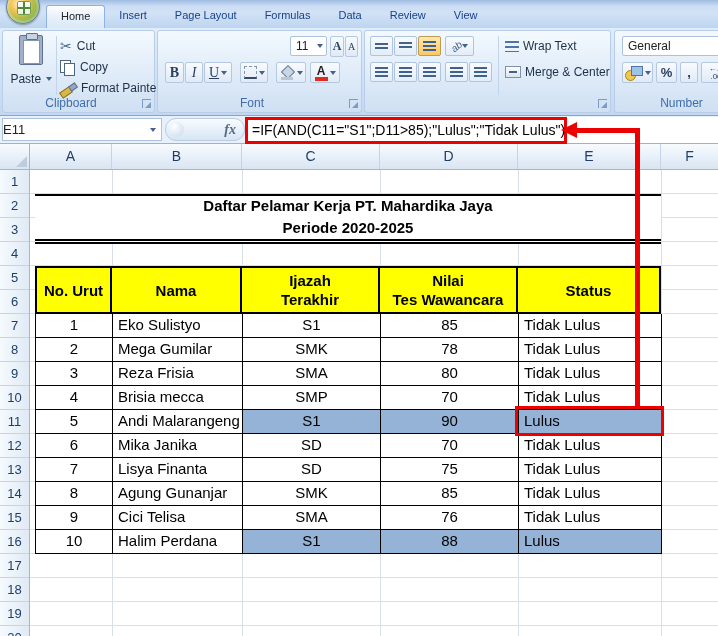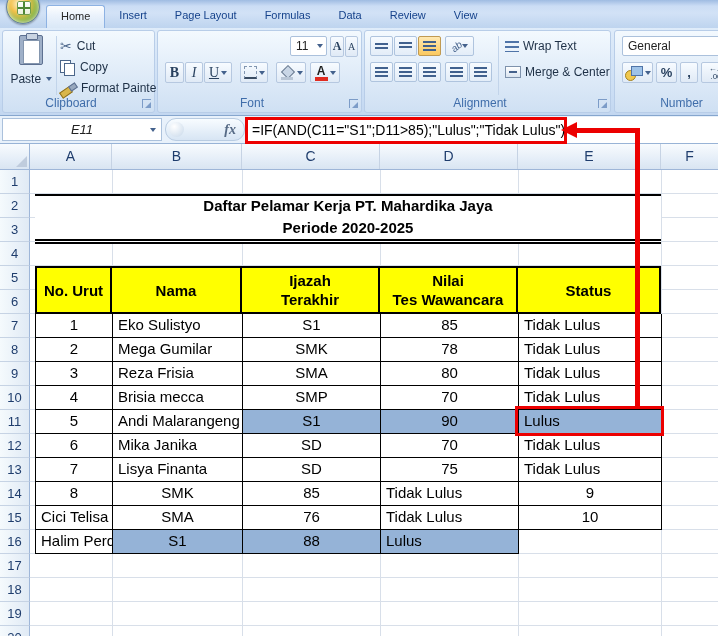--- a/index.html
+++ b/index.html
@@ -97,21 +97,21 @@
   .ic-money::before { content: ""; position: absolute; left: 0; top: 4px; width: 9px; height: 9px;
     border-radius: 50%; background: #F0C84F; border: 1px solid #A5821E; }
   .ic-money::after { content: ""; position: absolute; left: 6px; top: 0; width: 10px; height: 8px;
     background: #9FC3E8; border: 1px solid #4F74A8; }
   .numtxt { font-size: 13px; font-weight: bold; color: #29415F; }
   .dectxt { font-size: 8px; line-height: 8px; color: #29415F; text-align: center; white-space: nowrap; }
   
   .fbar { position: absolute; left: 0; top: 116px; width: 718px; height: 28px;
     background: #E8F1FB; border-bottom: 1px solid #98B3D6; }
   .namebox { position: absolute; left: 2px; top: 2px; width: 160px; height: 23px; background: #fff;
-    border: 1px solid #ABC1DC; font-size: 13px; text-align: center; line-height: 21px; color: #222; font-style: italic; }
+    border: 1px solid #ABC1DC; font-size: 13px; line-height: 21px; color: #222; }
   .namebox .dd { position: absolute; right: 5px; top: 9px; }
   .fxpill { position: absolute; left: 165px; top: 2px; width: 80px; height: 23px; border-radius: 11px;
     background: linear-gradient(#F8FCFF, #D7E5F4); border: 1px solid #B9CCE2; }
   .fxpill::before { content: ""; position: absolute; left: 3px; top: 3px; width: 15px; height: 15px;
     border-radius: 50%; background: radial-gradient(circle at 35% 30%, #ffffff, #C7D8EA); }
   .fx { position: absolute; right: 8px; top: 3px; font-family: "Liberation Serif", serif;
     font-style: italic; font-weight: bold; font-size: 14px; color: #566A85; }
   .fwhite { position: absolute; left: 246px; top: 1px; right: 0; height: 26px; background: #fff; }
   
   .sheet { position: absolute; left: 0; top: 144px; width: 718px; height: 492px; background: #fff; }
@@ -272,21 +272,20 @@
       <div class="vsep" style="left:133px;"></div>
       <div class="al-item" style="left:140px;top:5px;">
         <span class="ic-wrap"></span>
         <span class="btxt">Wrap Text</span>
       </div>
       <div class="al-item" style="left:140px;top:31px;">
         <span class="ic-merge"></span>
         <span class="btxt">Merge &amp; Center</span>
         <span class="dd"></span>
       </div>
-      <div class="g-label">Alignment</div>
       <div class="launcher"></div>
     </div>
 
     <div class="group" style="left:614px;width:150px;">
       <div class="combo" style="left:7px;top:5px;width:130px;">
         <span>General</span>
       </div>
       <div class="sqbtn" style="left:7px;top:31px;width:31px;">
         <span class="ic-money"></span>
         <span class="dd"></span>
@@ -420,20 +419,21 @@
       <div class="td c-center">70</div>
       <div class="td c-left">Tidak Lulus</div>
 
       <div class="td c-center">7</div>
       <div class="td c-left">Lisya Finanta</div>
       <div class="td c-center">SD</div>
       <div class="td c-center">75</div>
       <div class="td c-left">Tidak Lulus</div>
 
       <div class="td c-center">8</div>
+      <div class="td c-left">Agung Gunanjar</div>
       <div class="td c-center">SMK</div>
       <div class="td c-center">85</div>
       <div class="td c-left">Tidak Lulus</div>
 
       <div class="td c-center">9</div>
       <div class="td c-left">Cici Telisa</div>
       <div class="td c-center">SMA</div>
       <div class="td c-center">76</div>
       <div class="td c-left">Tidak Lulus</div>
 

